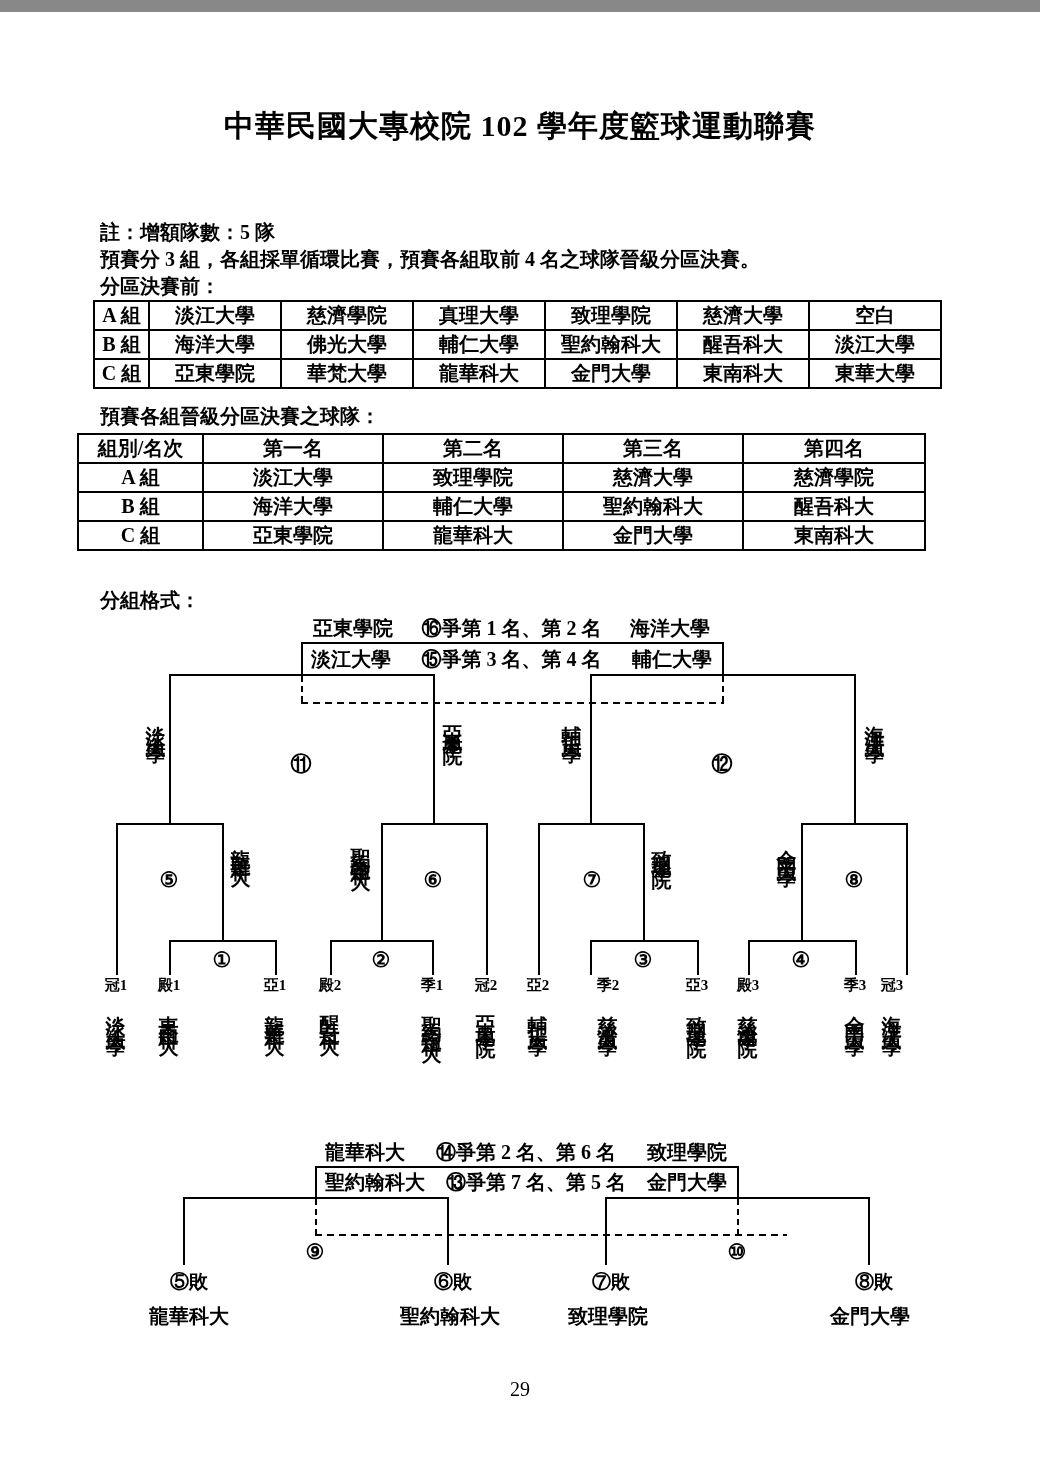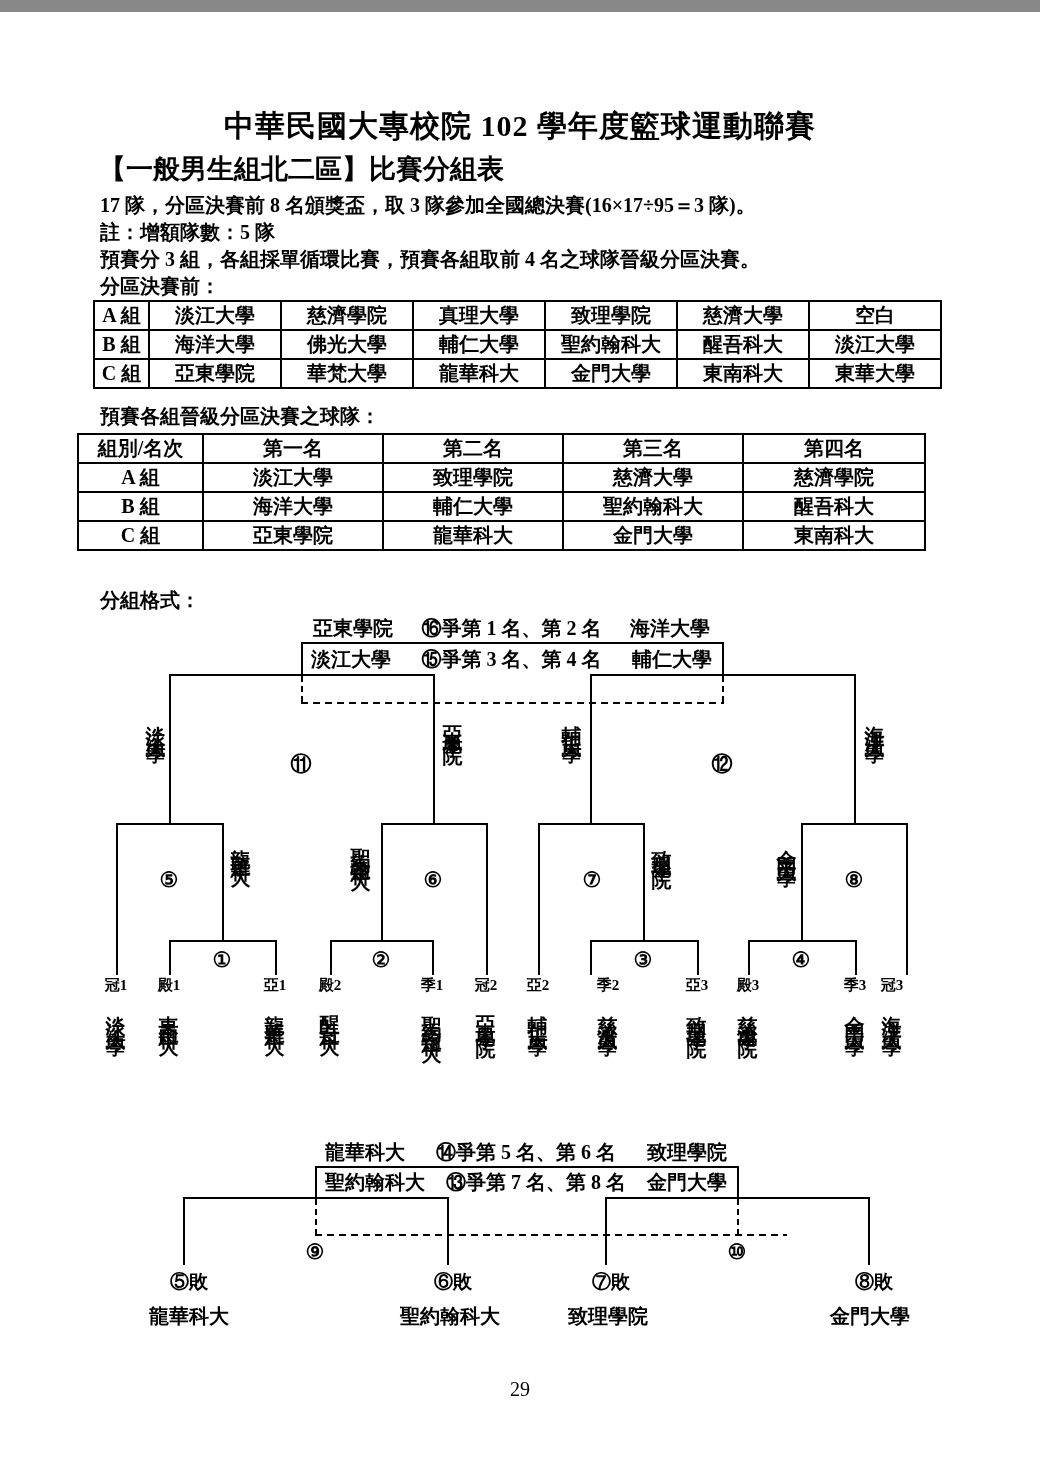--- a/index.html
+++ b/index.html
@@ -37,22 +37,20 @@
   .loser-team{position:absolute;top:1291px;width:120px;text-align:center;
               font-size:20px;font-weight:700;white-space:nowrap;}
   .page-num{position:absolute;top:1366px;left:0;width:100%;text-align:center;font-size:20px;}
 </style>
 </head>
 <body>
 
 <div class="page">
 
   <div class="title">中華民國大專校院 102 學年度籃球運動聯賽</div>
-  <div class="subtitle">【一般男生組北二區】比賽分組表</div>
-  <div class="para" style="top:180px">17 隊，分區決賽前 8 名頒獎盃，取 3 隊參加全國總決賽(16×17÷95＝3 隊)。</div>
   <div class="para" style="top:207px">註：增額隊數：5 隊</div>
   <div class="para" style="top:234px">預賽分 3 組，各組採單循環比賽，預賽各組取前 4 名之球隊晉級分區決賽。</div>
   <div class="para" style="top:261px">分區決賽前：</div>
 
   <table class="doc-table t1" style="left:93px;top:288px;width:847px">
     <colgroup>
         <col style="width:55px">
         <col style="width:132px">
         <col style="width:132px">
         <col style="width:132px">
@@ -247,26 +245,26 @@
     <div class="seed">季3</div>
     <div class="vteam">金門大學</div>
   </div>
   <div class="leaf" style="left:852px">
     <div class="seed">冠3</div>
     <div class="vteam">海洋大學</div>
   </div>
 
   <div class="m-row" style="left:315px;top:1127px;width:422px;padding:0 10px">
     <span>龍華科大</span>
-    <span>⑭爭第 5 名、第 6 名</span>
+    <span>⑭爭第 2 名、第 6 名</span>
     <span>致理學院</span>
   </div>
   <div class="m-row" style="left:315px;top:1157px;width:422px;padding:0 10px">
     <span>聖約翰科大</span>
-    <span>⑬爭第 7 名、第 8 名</span>
+    <span>⑬爭第 7 名、第 5 名</span>
     <span>金門大學</span>
   </div>
 
   <div class="hl" style="left:315px;top:1154px;width:424px"></div>
   <div class="vl" style="left:315px;top:1154px;height:33px"></div>
   <div class="vl" style="left:737px;top:1154px;height:33px"></div>
   <div class="hl" style="left:183px;top:1185px;width:266px"></div>
   <div class="hl" style="left:605px;top:1185px;width:265px"></div>
   <div class="vd" style="left:315px;top:1187px;height:35px"></div>
   <div class="vd" style="left:737px;top:1187px;height:35px"></div>

